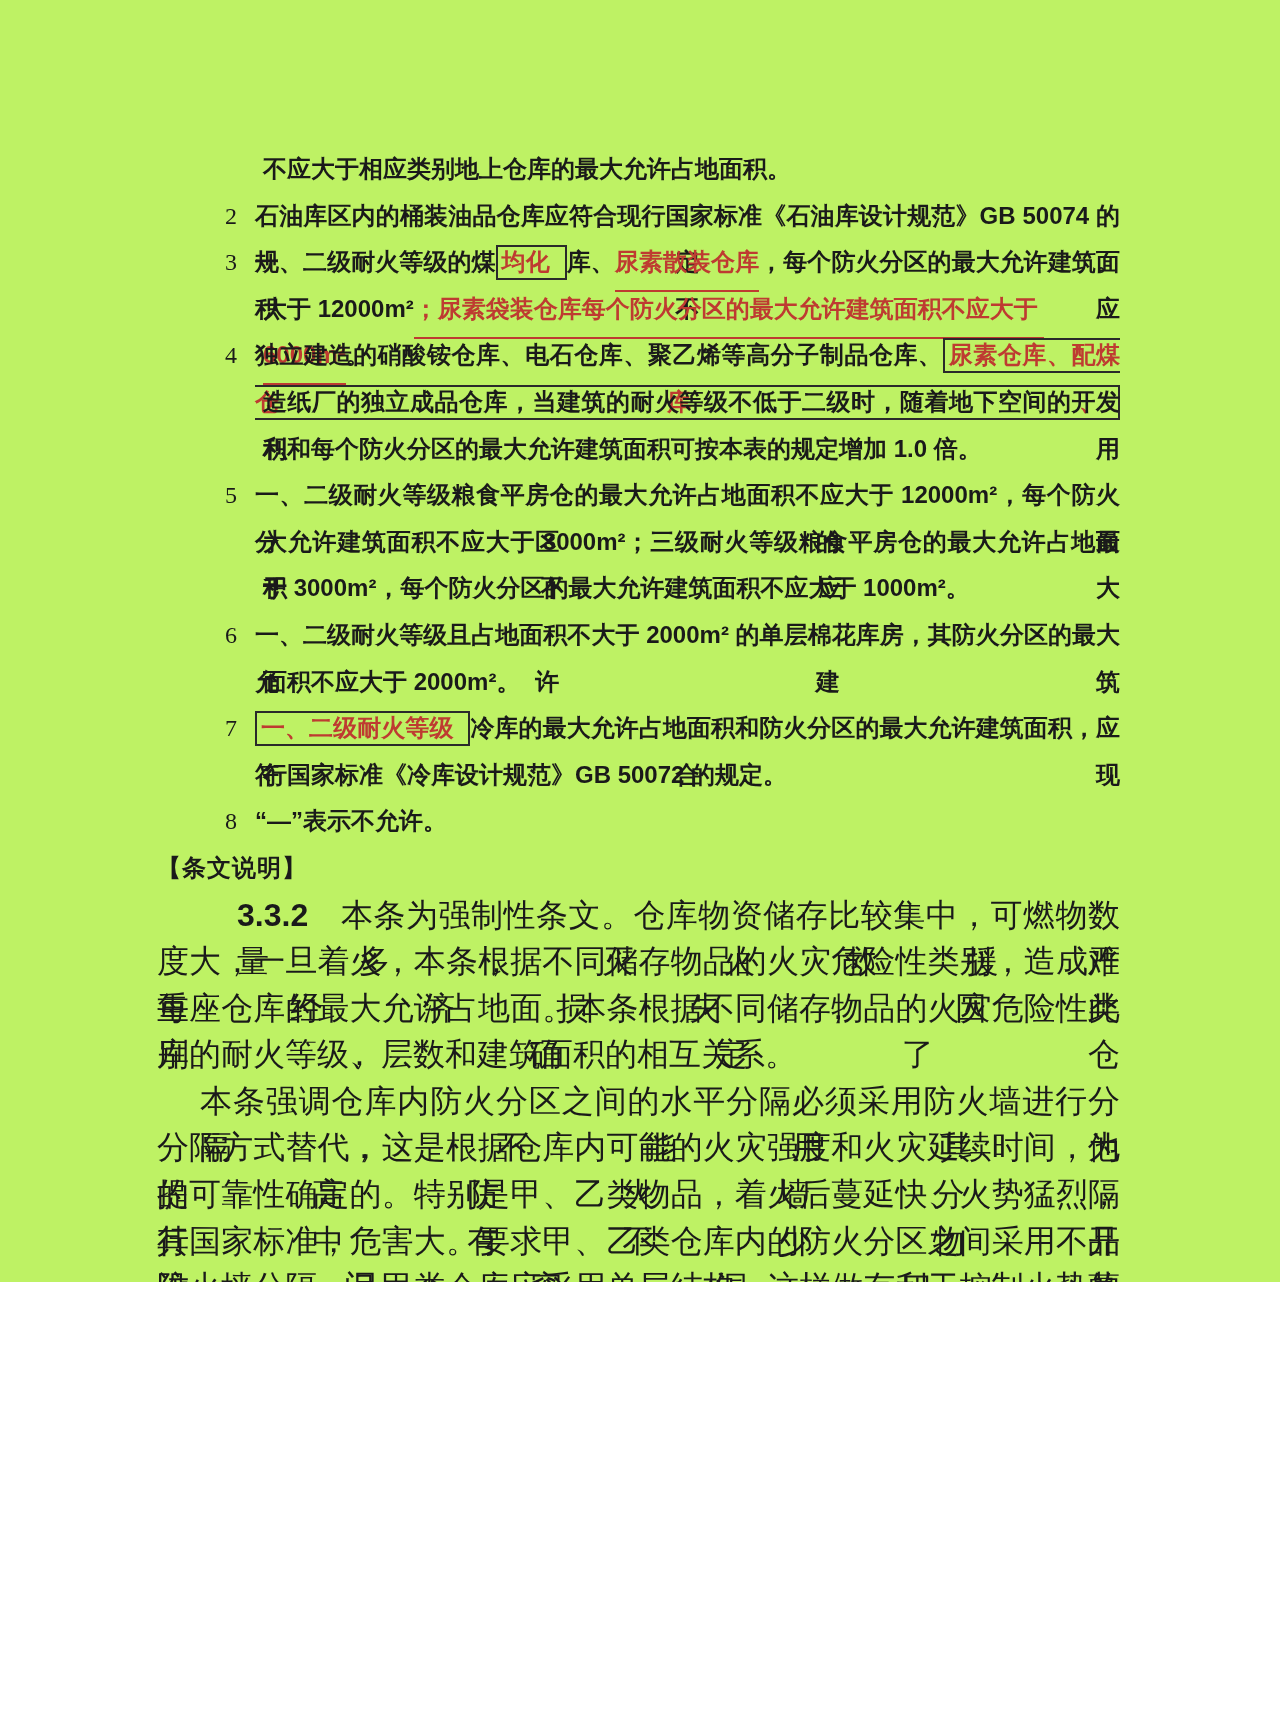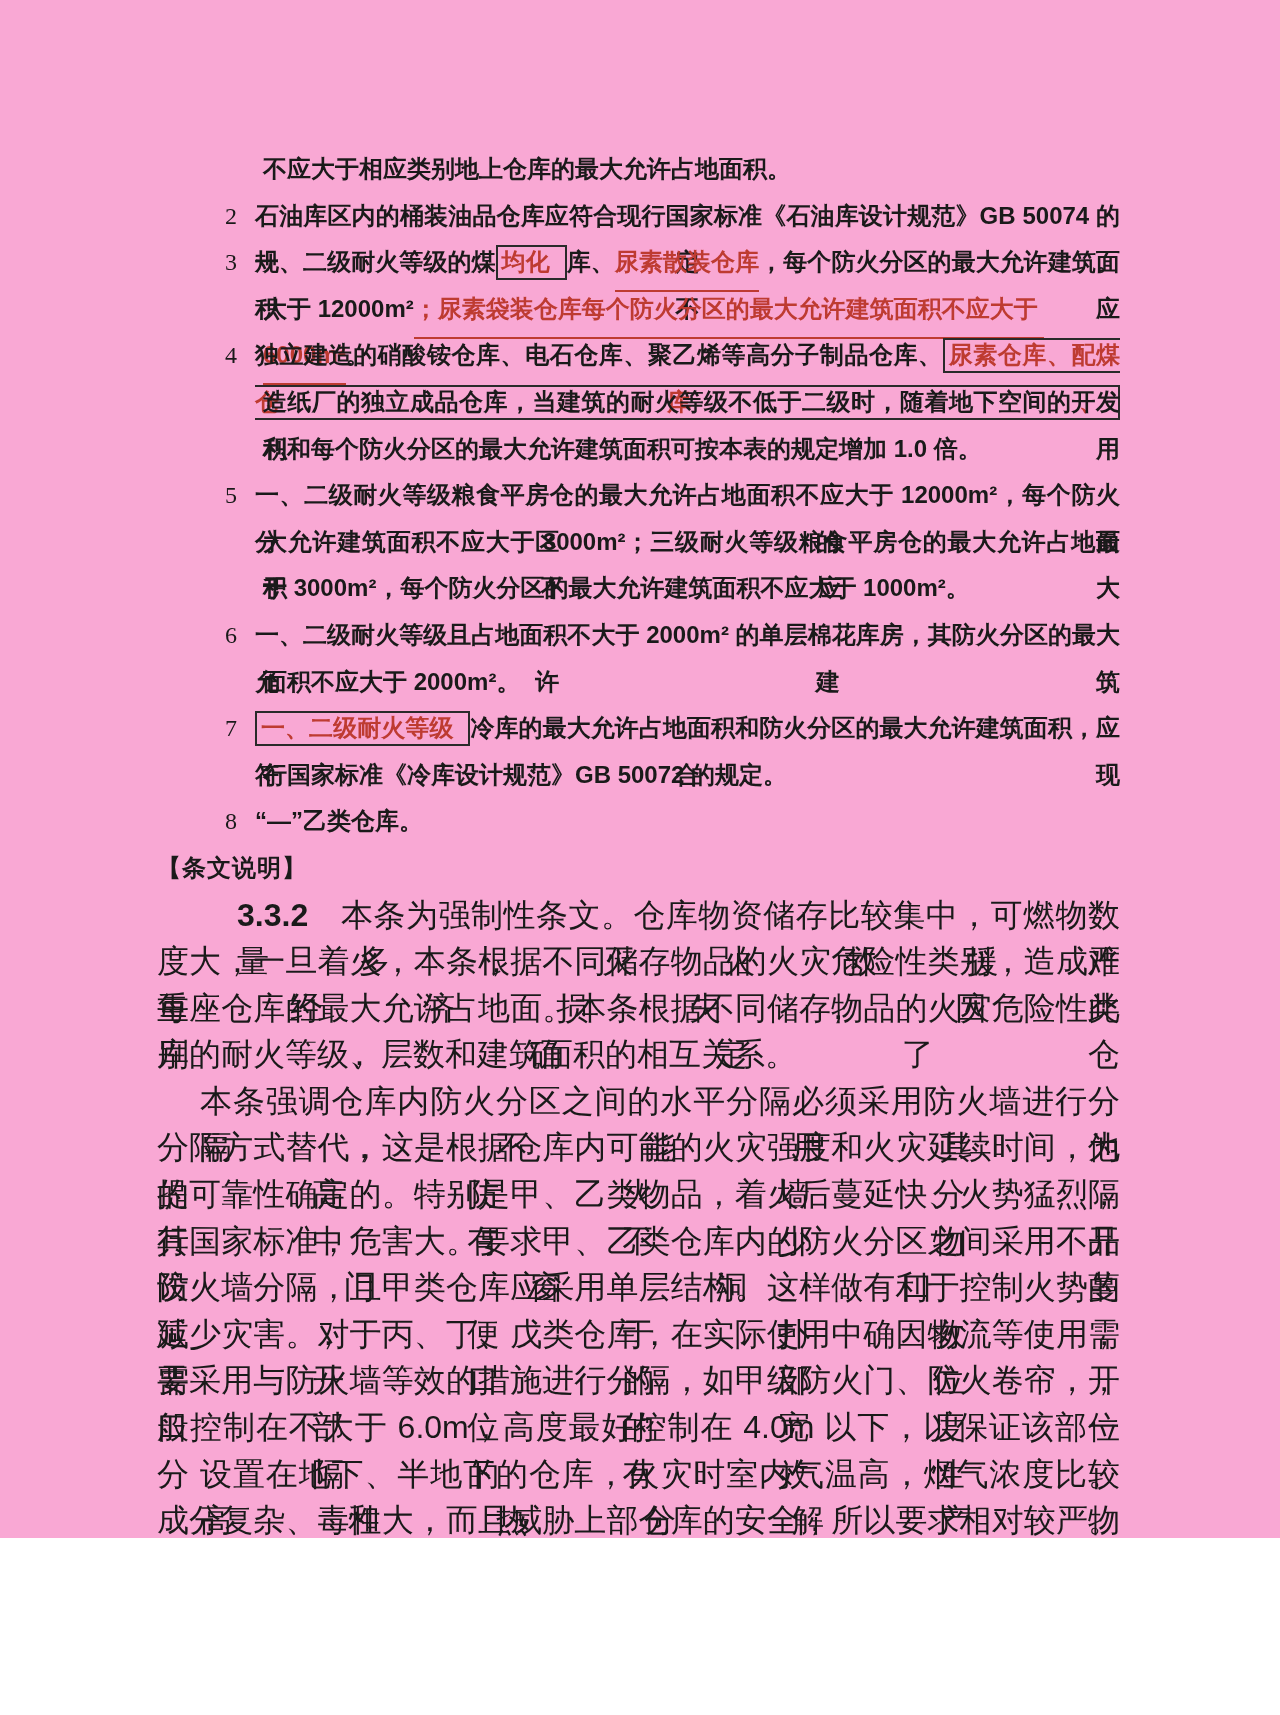--- a/index.html
+++ b/index.html
@@ -4,22 +4,22 @@
 <style>
   :root{
     --red:#be3b31;
     --ink:#1a1a1a;
     --box-border:#2a2a2a;
   }
   html,body{margin:0;padding:0;background:#ffffff;}
   .page{
     position:relative;
     width:1280px;
-    height:1538px;
-    background:#f9a8d4;
+    height:1282px;
+    background:#bef264;
     color:var(--ink);
     font-family:"Liberation Serif", serif;
     overflow:hidden;
   }
   .content{
     position:absolute;
     left:157px;
     top:146px;
     width:963px;
   }
@@ -99,21 +99,21 @@
         <div class="line note-line justify"><span class="note-num">4</span><span class="seg plain">独立建造的硝酸铵仓库、电石仓库、聚乙烯等高分子制品仓库、</span><span class="seg red-box">尿素仓库、配煤仓库、</span></div>
         <div class="line note-line justify cont"><span class="seg plain">造纸厂的独立成品仓库，当建筑的耐火等级不低于二级时，随着地下空间的开发利用</span></div>
         <div class="line note-line cont"><span class="seg plain">积和每个防火分区的最大允许建筑面积可按本表的规定增加 1.0 倍。</span></div>
         <div class="line note-line justify"><span class="note-num">5</span><span class="seg plain">一、二级耐火等级粮食平房仓的最大允许占地面积不应大于 12000m²，每个防火分区的最</span></div>
         <div class="line note-line justify cont"><span class="seg plain">大允许建筑面积不应大于 3000m²；三级耐火等级粮食平房仓的最大允许占地面积不应大</span></div>
         <div class="line note-line cont"><span class="seg plain">于 3000m²，每个防火分区的最大允许建筑面积不应大于 1000m²。</span></div>
         <div class="line note-line justify"><span class="note-num">6</span><span class="seg plain">一、二级耐火等级且占地面积不大于 2000m² 的单层棉花库房，其防火分区的最大允许建筑</span></div>
         <div class="line note-line cont"><span class="seg plain">面积不应大于 2000m²。</span></div>
         <div class="line note-line justify"><span class="note-num">7</span><span class="seg red-box">一、二级耐火等级</span><span class="seg plain">冷库的最大允许占地面积和防火分区的最大允许建筑面积，应符合现</span></div>
         <div class="line note-line cont"><span class="seg plain">行国家标准《冷库设计规范》GB 50072 的规定。</span></div>
-        <div class="line note-line"><span class="note-num">8</span><span class="seg plain">“—”乙类仓库。</span></div>
+        <div class="line note-line"><span class="note-num">8</span><span class="seg plain">“—”表示不允许。</span></div>
       </div>
     <div class="line heading-line">【条文说明】</div>
     <div id="commentary-section">
         <div class="line body-line justify lead"><span class="seg bold">3.3.2</span><span class="seg plain">　本条为强制性条文。仓库物资储存比较集中，可燃物数量多，灭火救援难</span></div>
         <div class="line body-line justify"><span class="seg plain">度大，一旦着火，本条根据不同储存物品的火灾危险性类别，造成严重经济损失，因此</span></div>
         <div class="line body-line justify"><span class="seg plain">每座仓库的最大允许占地面。本条根据不同储存物品的火灾危险性类别，确定了仓</span></div>
         <div class="line body-line"><span class="seg plain">库的耐火等级、层数和建筑面积的相互关系。</span></div>
         <div class="line body-line justify para"><span class="seg plain">本条强调仓库内防火分区之间的水平分隔必须采用防火墙进行分隔，不能用其他</span></div>
         <div class="line body-line justify"><span class="seg plain">分隔方式替代，这是根据仓库内可能的火灾强度和火灾延续时间，为提高防火墙分隔</span></div>
         <div class="line body-line justify"><span class="seg plain">的可靠性确定的。特别是甲、乙类物品，着火后蔓延快、火势猛烈，其中有不少物品</span></div>

